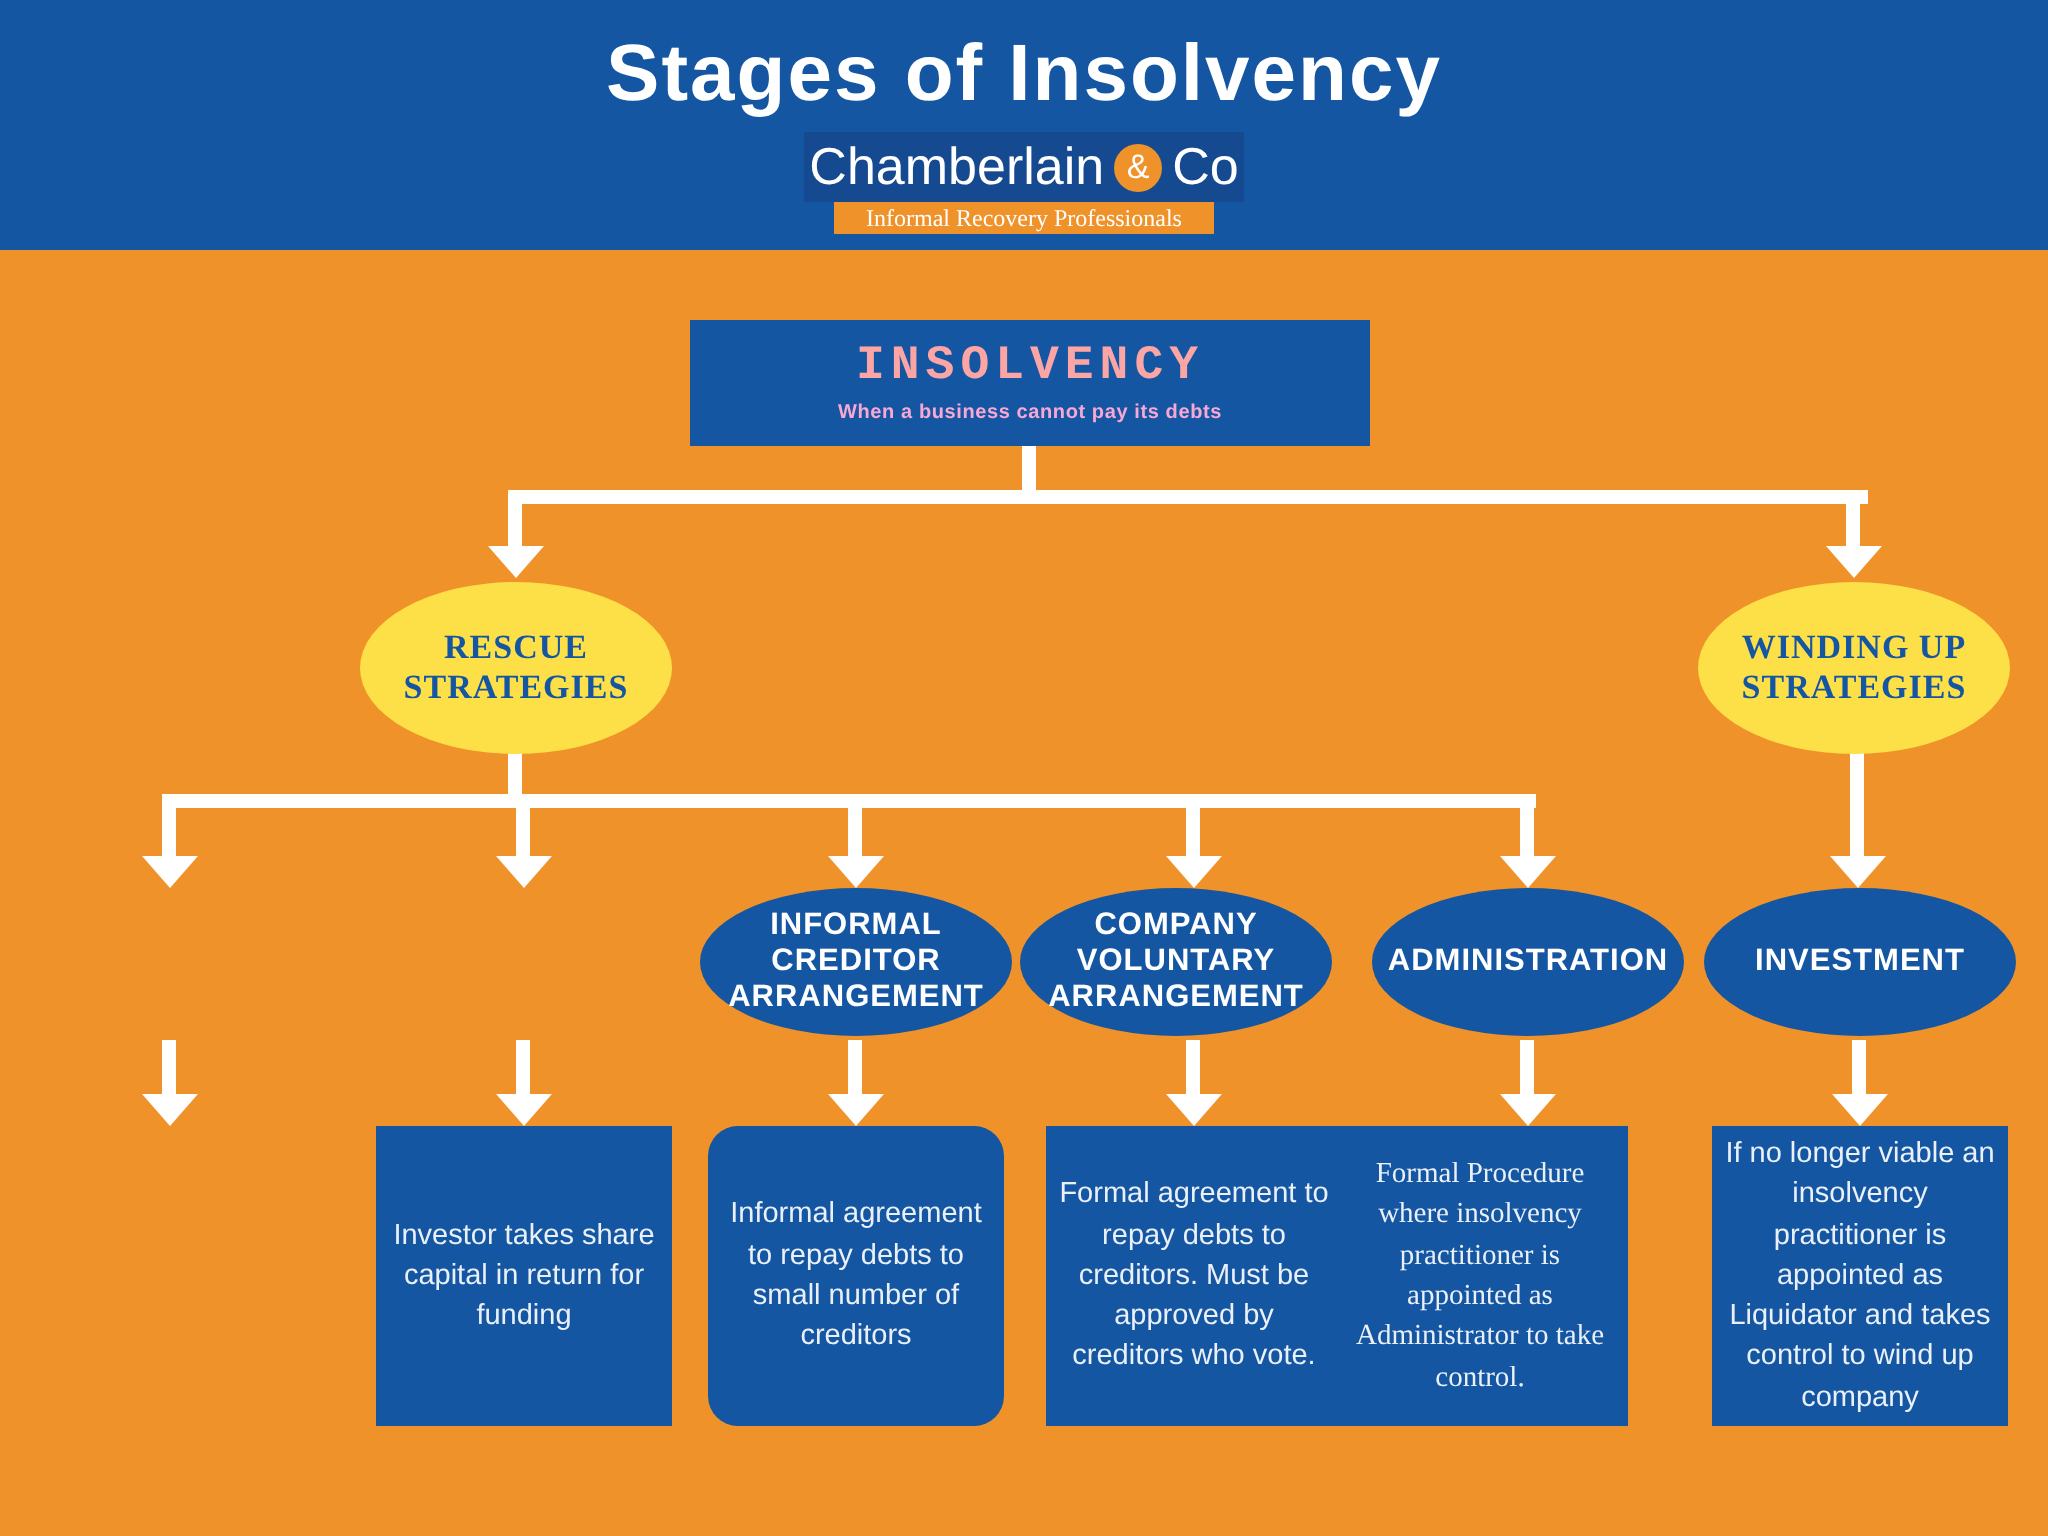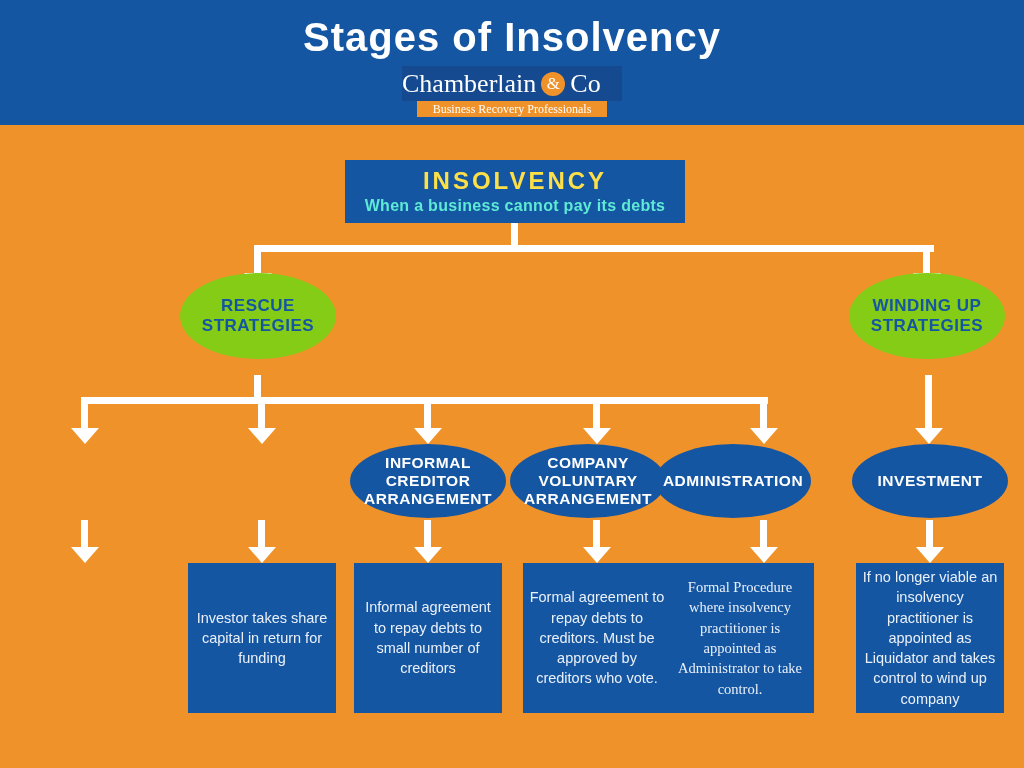--- a/index.html
+++ b/index.html
@@ -10,46 +10,46 @@
     -webkit-font-smoothing:antialiased;
   }
   
   .header{position:absolute;left:0;top:0;width:1024px;height:125px;background:#1556a3;}
   .page-title{
     position:absolute;left:0;top:12px;width:1024px;text-align:center;
     color:#ffffff;font-size:40px;font-weight:bold;letter-spacing:1px;margin:0;line-height:50px;
   }
   .logo-rect{
     position:absolute;left:402px;top:66px;width:220px;height:35px;background:#164a90;
-    display:flex;align-items:center;
-    color:#ffffff;font-family:Liberation Serif, serif;font-size:26px;white-space:nowrap;
+    display:flex;align-items:center;justify-content:center;
+    color:#ffffff;font-family:Liberation Sans, sans-serif;font-size:26px;white-space:nowrap;
   }
   .amp-circle{
     display:inline-flex;align-items:center;justify-content:center;
     width:24px;height:24px;border-radius:50%;background:#f0922a;color:#ffffff;
     font-size:17px;margin:0 5px;flex:0 0 auto;
   }
   .logo-tagline{
     position:absolute;left:417px;top:101px;width:190px;height:16px;background:#f0922a;
     display:flex;align-items:center;justify-content:center;
     color:#ffffff;font-family:"Liberation Serif", serif;font-size:12px;white-space:nowrap;
   }
   
   .pre{white-space:pre-line;}
   .root-box{
     position:absolute;left:345px;top:160px;width:340px;height:63px;background:#1556a3;
     display:flex;flex-direction:column;align-items:center;justify-content:center;text-align:center;
   }
-  .root-title{color:#fde047;font-size:24px;font-weight:bold;letter-spacing:3px;line-height:1.1;}
-  .root-subtitle{color:#5eead4;font-size:16px;font-weight:bold;letter-spacing:0.3px;margin-top:3px;white-space:nowrap;}
+  .root-title{color:#fca5a5;font-size:24px;font-weight:bold;letter-spacing:3px;line-height:1.1;font-family:Liberation Mono, monospace;}
+  .root-subtitle{color:#f9a8d4;font-size:10px;font-weight:bold;letter-spacing:0.3px;margin-top:3px;white-space:nowrap;}
   .ellipse{
     position:absolute;border-radius:50%;
     display:flex;align-items:center;justify-content:center;text-align:center;
   }
-  .ellipse.white{background:#84cc16;width:156px;height:86px;top:273px;}
+  .ellipse.white{background:#fde047;width:156px;height:86px;top:291px;font-family:Liberation Serif, serif;}
   .ellipse.white .node-label{color:#1556a3;font-size:17px;font-weight:bold;letter-spacing:0.5px;line-height:1.2;}
   .ellipse.blue{background:#1556a3;width:156px;height:74px;top:444px;}
   .ellipse.blue .node-label{color:#ffffff;font-size:15.5px;font-weight:bold;letter-spacing:0.5px;line-height:1.15;}
   .desc-box{
     position:absolute;top:563px;width:148px;height:150px;background:#1556a3;
     display:flex;align-items:center;justify-content:center;text-align:center;
     box-sizing:border-box;padding:4px 6px;
   }
   .desc-box .desc-text{color:#eaf0f8;font-size:14.5px;line-height:1.4;}
   
@@ -70,21 +70,21 @@
 
   <div class="header">
     <h1 class="page-title">Stages of Insolvency</h1>
     <div class="logo-rect">
       <span>Chamberlain</span>
       <span class="amp-circle">
         <span>&amp;</span>
       </span>
       <span>Co</span>
     </div>
-    <div class="logo-tagline">Business Recovery Professionals</div>
+    <div class="logo-tagline">Informal Recovery Professionals</div>
   </div>
 
   <div class="stem" style="left:511px;top:223px;height:23px;"></div>
   <div class="rail" style="left:254px;top:245px;width:680px;"></div>
   <div class="arrow" style="left:254px;top:245px;height:28px;"></div>
   <div class="arrow" style="left:923px;top:245px;height:28px;"></div>
 
   <div class="stem" style="left:254px;top:375px;height:24px;"></div>
   <div class="rail" style="left:81px;top:397px;width:687px;"></div>
   <div class="arrow" style="left:81px;top:397px;height:31px;"></div>
@@ -119,31 +119,31 @@
   <div class="ellipse blue" style="left:350px;">
     <span class="node-label pre">INFORMAL
 CREDITOR
 ARRANGEMENT</span>
   </div>
   <div class="ellipse blue" style="left:510px;">
     <span class="node-label pre">COMPANY
 VOLUNTARY
 ARRANGEMENT</span>
   </div>
-  <div class="ellipse blue" style="left:655px;">
+  <div class="ellipse blue" style="left:686px;">
     <span class="node-label pre">ADMINISTRATION</span>
   </div>
   <div class="ellipse blue" style="left:852px;">
     <span class="node-label pre">INVESTMENT</span>
   </div>
 
   <div class="desc-box" style="left:188px;">
     <span class="desc-text">Investor takes share capital in return for funding</span>
   </div>
-  <div class="desc-box" style="left:354px;">
+  <div class="desc-box" style="left:354px;border-radius:15px;">
     <span class="desc-text">Informal agreement to repay debts to small number of creditors</span>
   </div>
   <div class="desc-box" style="left:523px;justify-content:flex-end;">
     <span class="desc-text">Formal agreement to repay debts to creditors. Must be approved by creditors who vote.</span>
   </div>
   <div class="desc-box" style="left:666px;font-family:Liberation Serif, serif;">
     <span class="desc-text">Formal Procedure where insolvency practitioner is appointed as Administrator to take control.</span>
   </div>
   <div class="desc-box" style="left:856px;">
     <span class="desc-text">If no longer viable an insolvency practitioner is appointed as Liquidator and takes control to wind up company</span>

